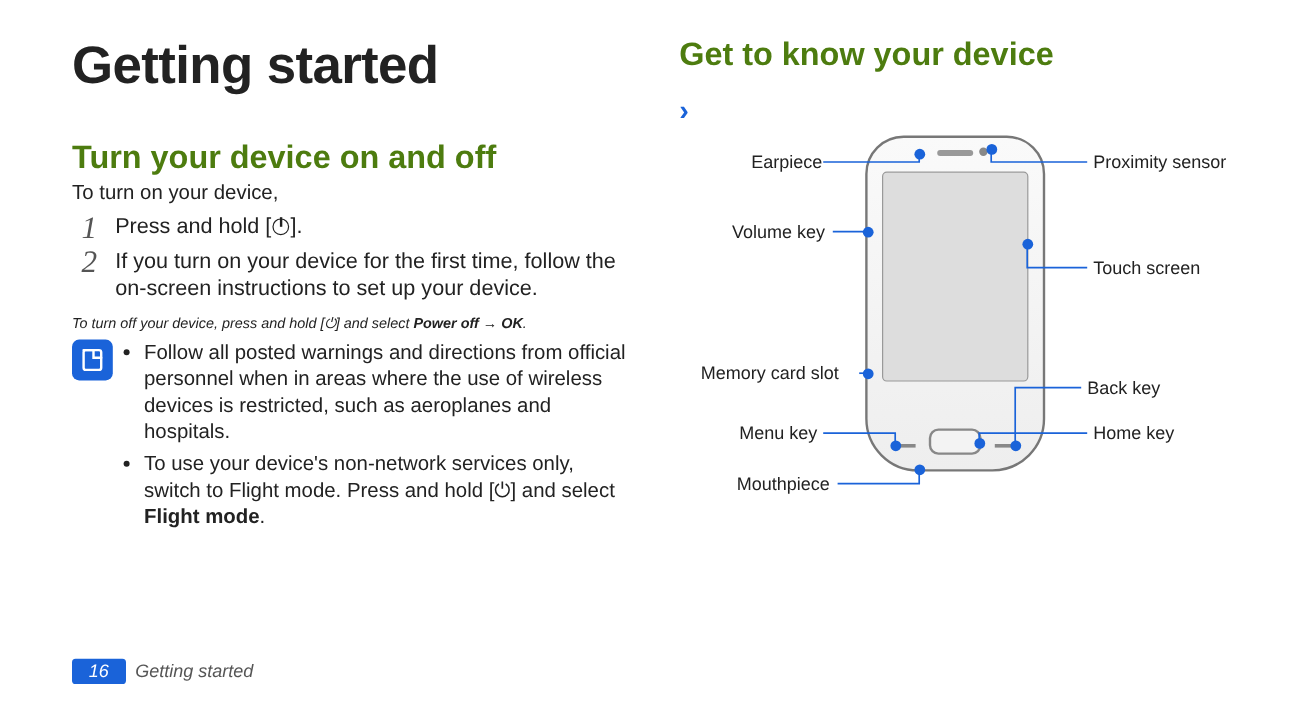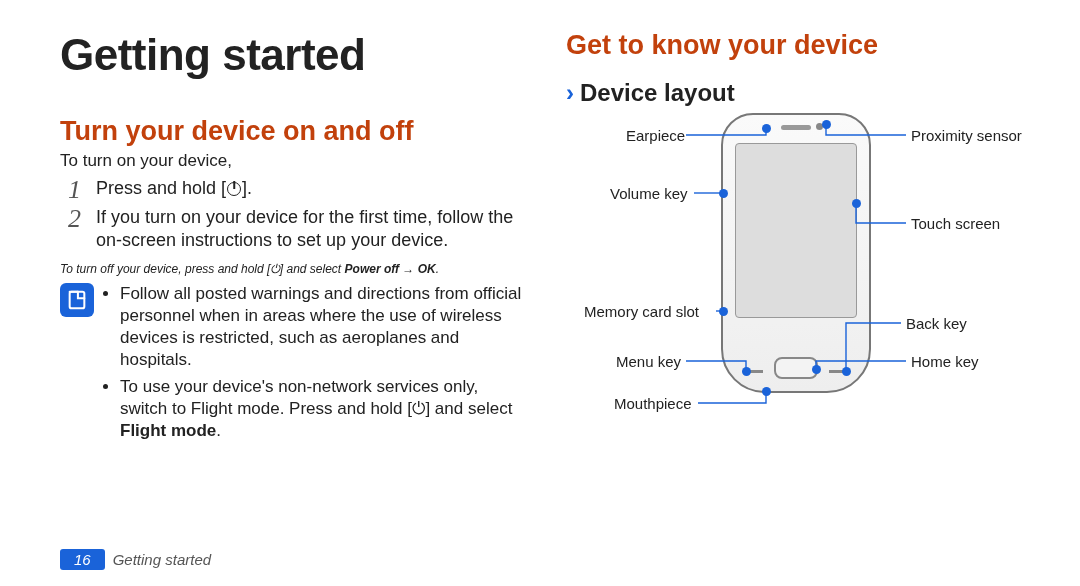--- a/index.html
+++ b/index.html
@@ -1,21 +1,21 @@
 <!DOCTYPE html>
 <html><head>
 <meta charset="utf-8">
 <style>
   * { box-sizing: border-box; margin: 0; padding: 0; }
   html, body { width: 1080px; height: 586px; font-family: "Segoe UI", Arial, sans-serif; color: #222; background: #fff; }
   .page { position: relative; width: 1080px; height: 586px; padding: 30px 48px 0 60px; }
   .columns { display: flex; gap: 40px; height: 520px; }
   .col { flex: 1 1 0; min-width: 0; }
   h1 { font-size: 44px; font-weight: 600; letter-spacing: -0.5px; margin-bottom: 36px; }
-  h2.blue { color: #c2410c; font-size: 27px; font-weight: 700; margin-bottom: 4px; }
+  h2.blue { color: #4d7c0f; font-size: 27px; font-weight: 700; margin-bottom: 4px; }
   .intro { font-size: 17px; margin-bottom: 6px; }
   ol.steps { list-style: none; counter-reset: step; margin: 0 0 10px 8px; }
   ol.steps li { counter-increment: step; position: relative; padding-left: 28px; font-size: 18px; line-height: 1.28; margin-bottom: 6px; }
   ol.steps li::before { content: counter(step); position: absolute; left: 0; top: -4px; font-family: Georgia, serif; font-style: italic; font-size: 26px; color: #555; }
   .para { font-size: 12px; line-height: 1.28; margin-bottom: 5px; font-style: italic; }
   .bold { font-weight: 700; }
   .notebox { display: flex; gap: 8px; margin-top: 6px; }
   .note-icon { flex: 0 0 34px; height: 34px; border-radius: 6px; background: #1a63d9; display: flex; align-items: center; justify-content: center; }
   .note-icon svg { stroke: #fff; }
   .notebox ul { list-style: disc; padding-left: 18px; font-size: 17px; line-height: 1.28; }
@@ -73,21 +73,20 @@
             <span>To use your device's non-network services only, switch to Flight mode. Press and hold [⏻] and select </span><span class="bold">Flight mode</span><span>.</span>
           </li>
         </ul>
       </div>
     </div>
 
     <div class="col">
       <h2 class="blue">Get to know your device</h2>
       <div class="sub-head">
         <span class="chev">›</span>
-        <span class="txt">Device layout</span>
       </div>
 
       <div class="diagram">
 
         <div class="phone">
           <div class="phone-body"></div>
           <div class="ear"></div>
           <div class="prox"></div>
           <div class="screen"></div>
           <div class="softkey sk-left"></div>

